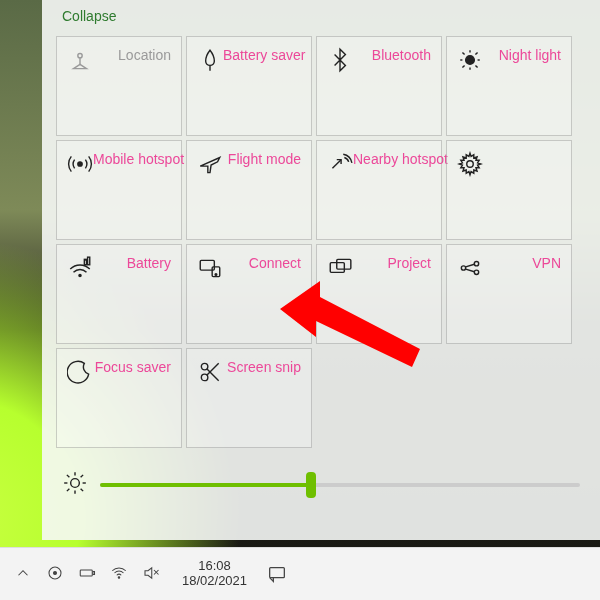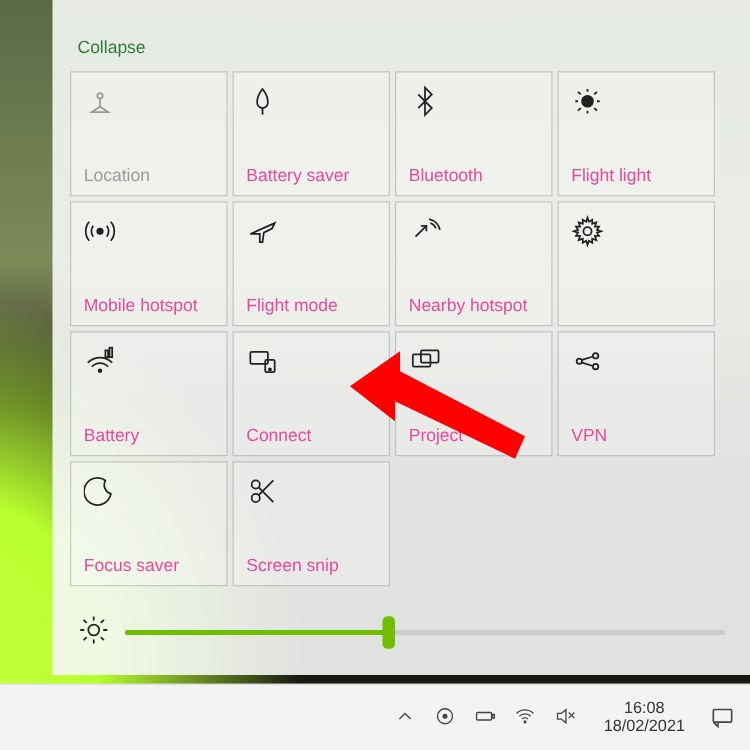--- a/index.html
+++ b/index.html
@@ -27,36 +27,34 @@
     padding: 6px 14px 12px 14px;
     box-sizing: border-box;
     overflow: hidden;
   }
   .collapse-link {
     color: #2f7b2f;
     font-size: 14px;
     padding: 2px 0 8px 6px;
     cursor: pointer;
     user-select: none;
-    margin-top: 21px;
   }
   .tiles {
     display: grid;
     grid-template-columns: repeat(4, 126px);
     grid-auto-rows: 100px;
     gap: 4px;
     margin-top: 4px;
   }
   .tile {
     border: 1px solid rgba(120,120,120,0.35);
     background: rgba(255,255,255,0.25);
     box-sizing: border-box;
     padding: 10px 10px 8px 10px;
     display: flex;
-    flex-direction: column;
     justify-content: space-between;
     cursor: pointer;
   }
   .tile .icon { height: 28px; }
   .tile .icon svg { width: 26px; height: 26px; stroke: #222; fill: none; stroke-width: 1.3; }
   .tile-label { font-size: 14px; color: #ec4899; white-space: nowrap; }
   .tile.disabled .tile-label { color: #9a9a9a; }
   .tile.disabled .icon svg { stroke: #9a9a9a; }
   .brightness {
     margin-top: 22px;
@@ -86,21 +84,21 @@
     transform: translate(-50%, -50%);
   }
   
   .taskbar {
     position: absolute;
     left: 0; right: 0; bottom: 0;
     height: 52px;
     background: #f3f3f3;
     border-top: 1px solid #ddd;
     display: flex;
-    justify-content: flex-end;
+    justify-content: flex-start;
     align-items: stretch;
   }
   .tray {
     display: flex;
     align-items: center;
     gap: 14px;
     padding: 0 14px;
   }
   .tray .tray-icon svg { width:18px; height:18px; stroke:#444; fill:none; stroke-width:1.4; }
   .clock {
@@ -157,21 +155,21 @@
             <circle cx="12" cy="12" r="4" fill="#222"></circle>
             <line x1="12" y1="3" x2="12" y2="5"></line>
             <line x1="12" y1="19" x2="12" y2="21"></line>
             <line x1="3" y1="12" x2="5" y2="12"></line>
             <line x1="19" y1="12" x2="21" y2="12"></line>
             <line x1="5" y1="5" x2="7" y2="7"></line>
             <line x1="17" y1="17" x2="19" y2="19"></line>
             <line x1="5" y1="19" x2="7" y2="17"></line>
             <line x1="17" y1="7" x2="19" y2="5"></line>
           </svg></span>
-        <span class="tile-label">Flight light</span>
+        <span class="tile-label">Night light</span>
       </div>
       <div class="tile">
         <span class="icon"><svg viewBox="0 0 24 24">
             <circle cx="12" cy="12" r="2" fill="#222"></circle>
             <path d="M7 8 A7 7 0 0 0 7 16"></path>
             <path d="M17 8 A7 7 0 0 1 17 16"></path>
             <path d="M4 5 A11 11 0 0 0 4 19"></path>
             <path d="M20 5 A11 11 0 0 1 20 19"></path>
           </svg></span>
         <span class="tile-label">Mobile hotspot</span>

